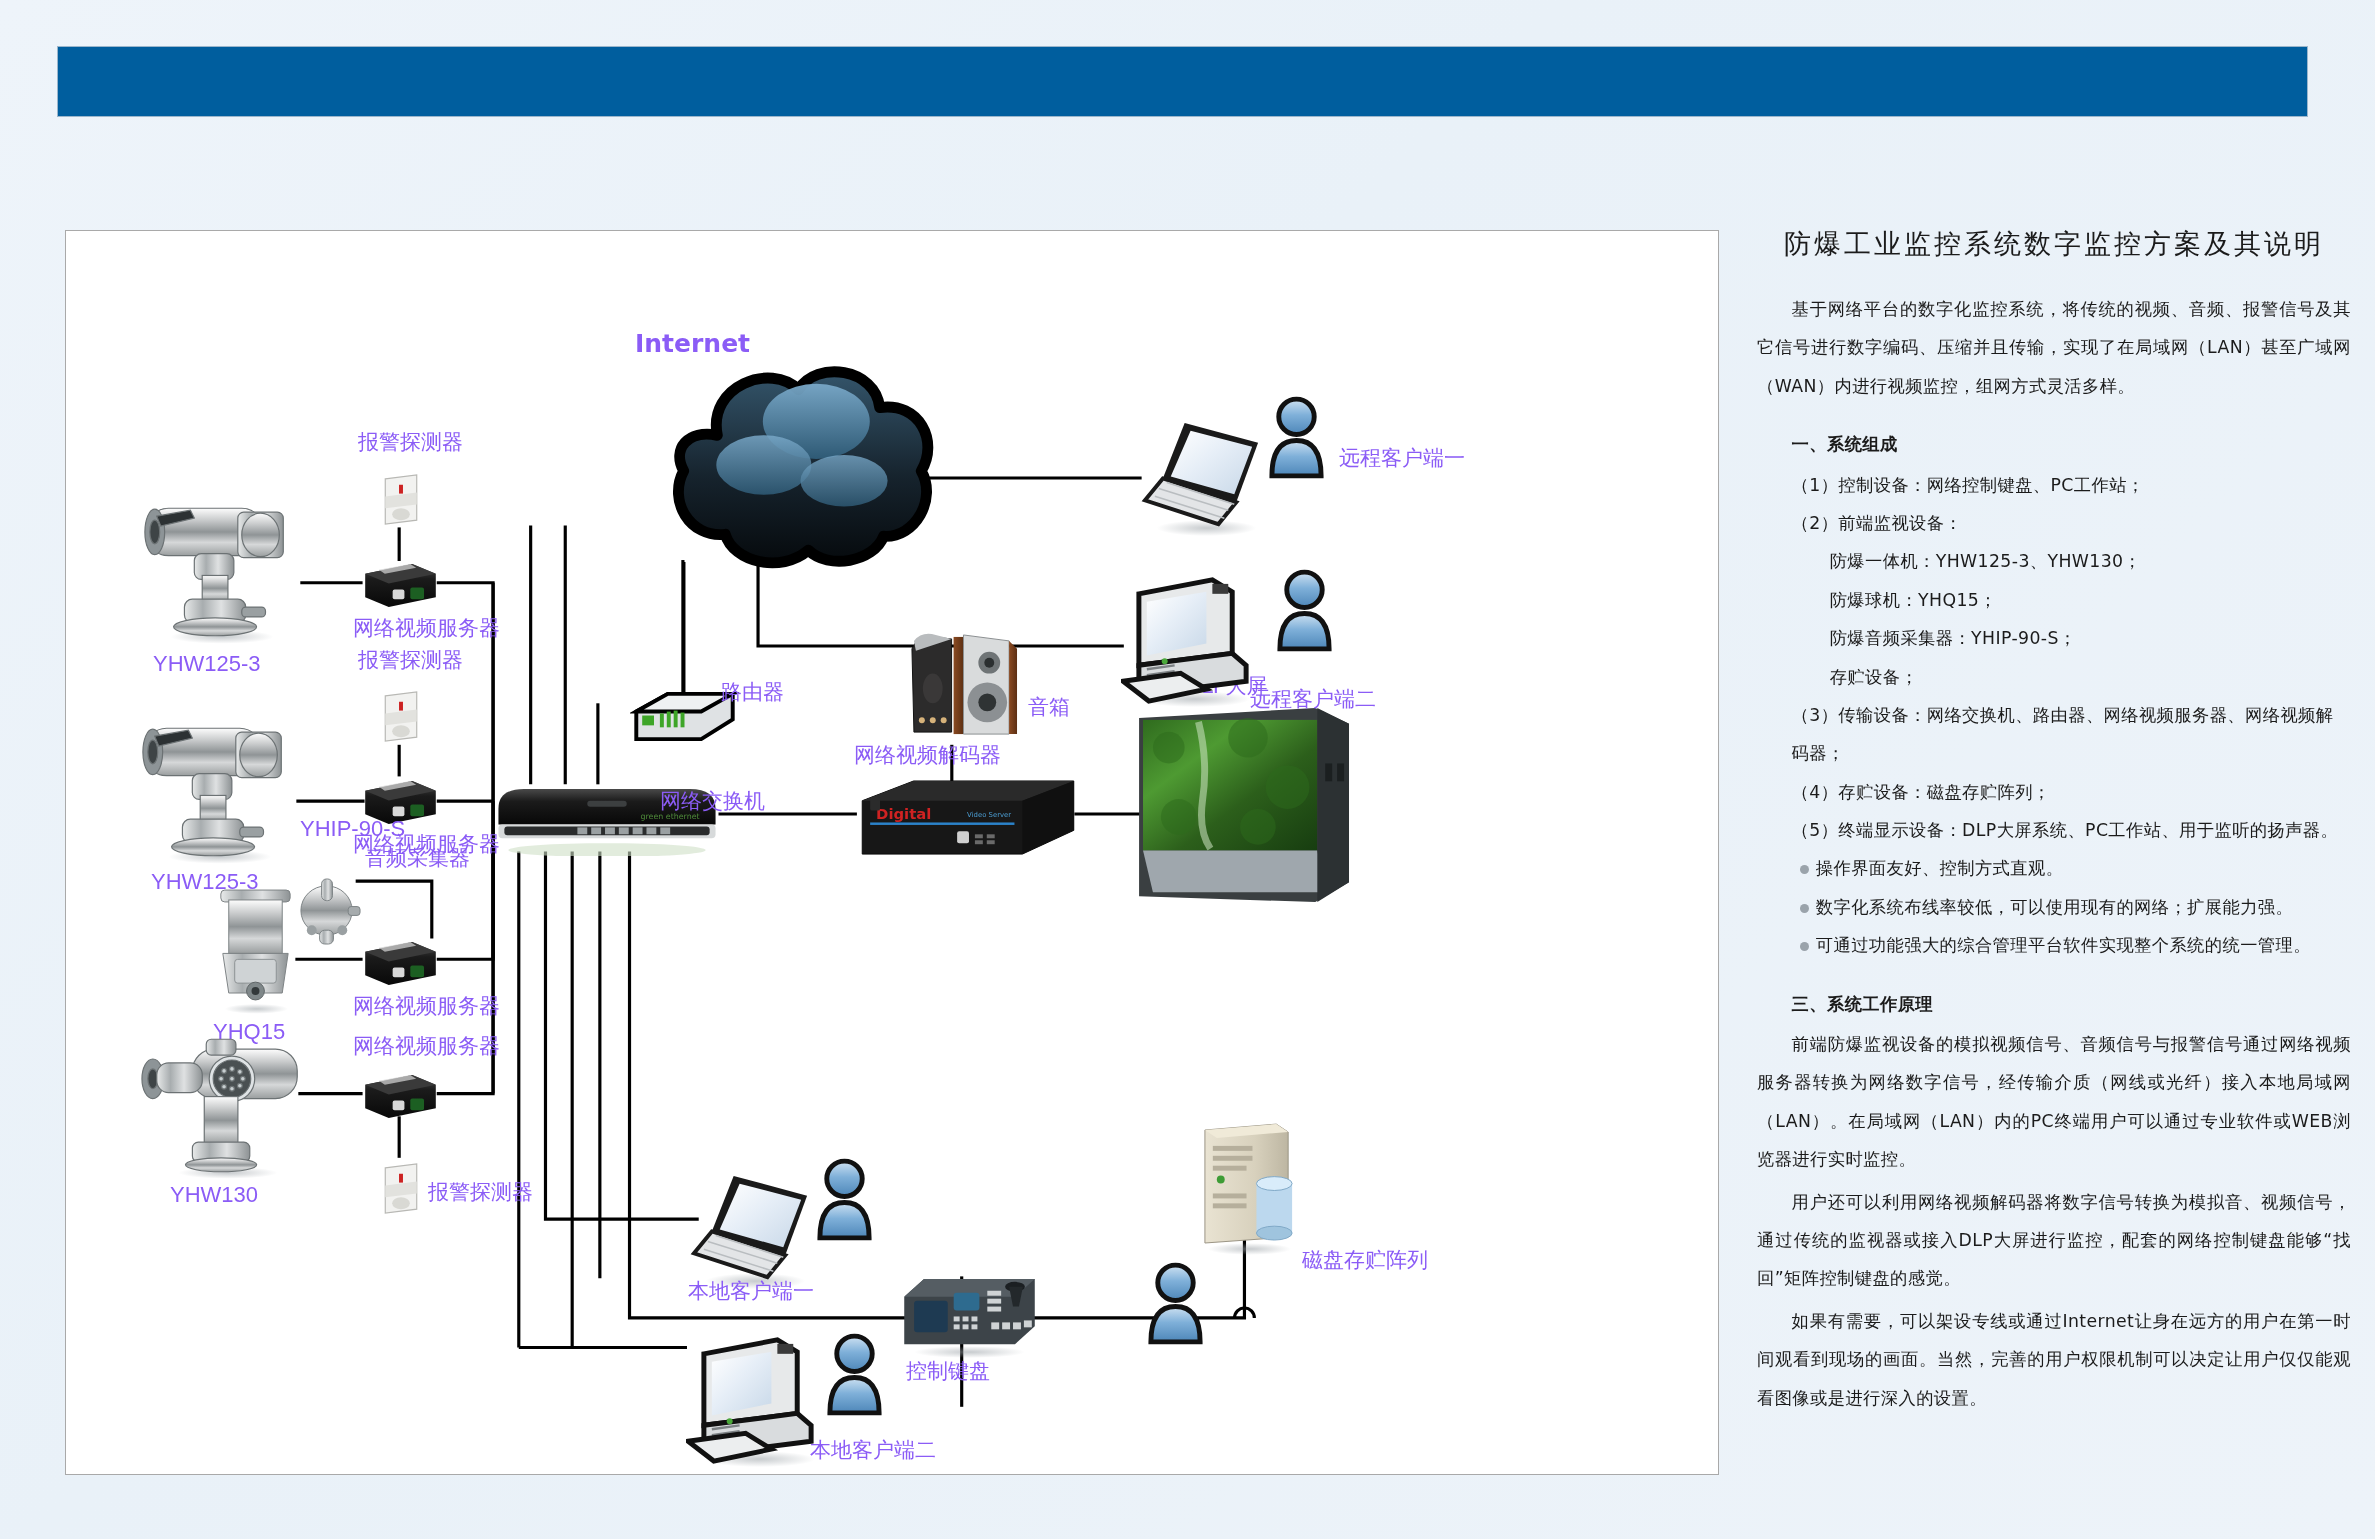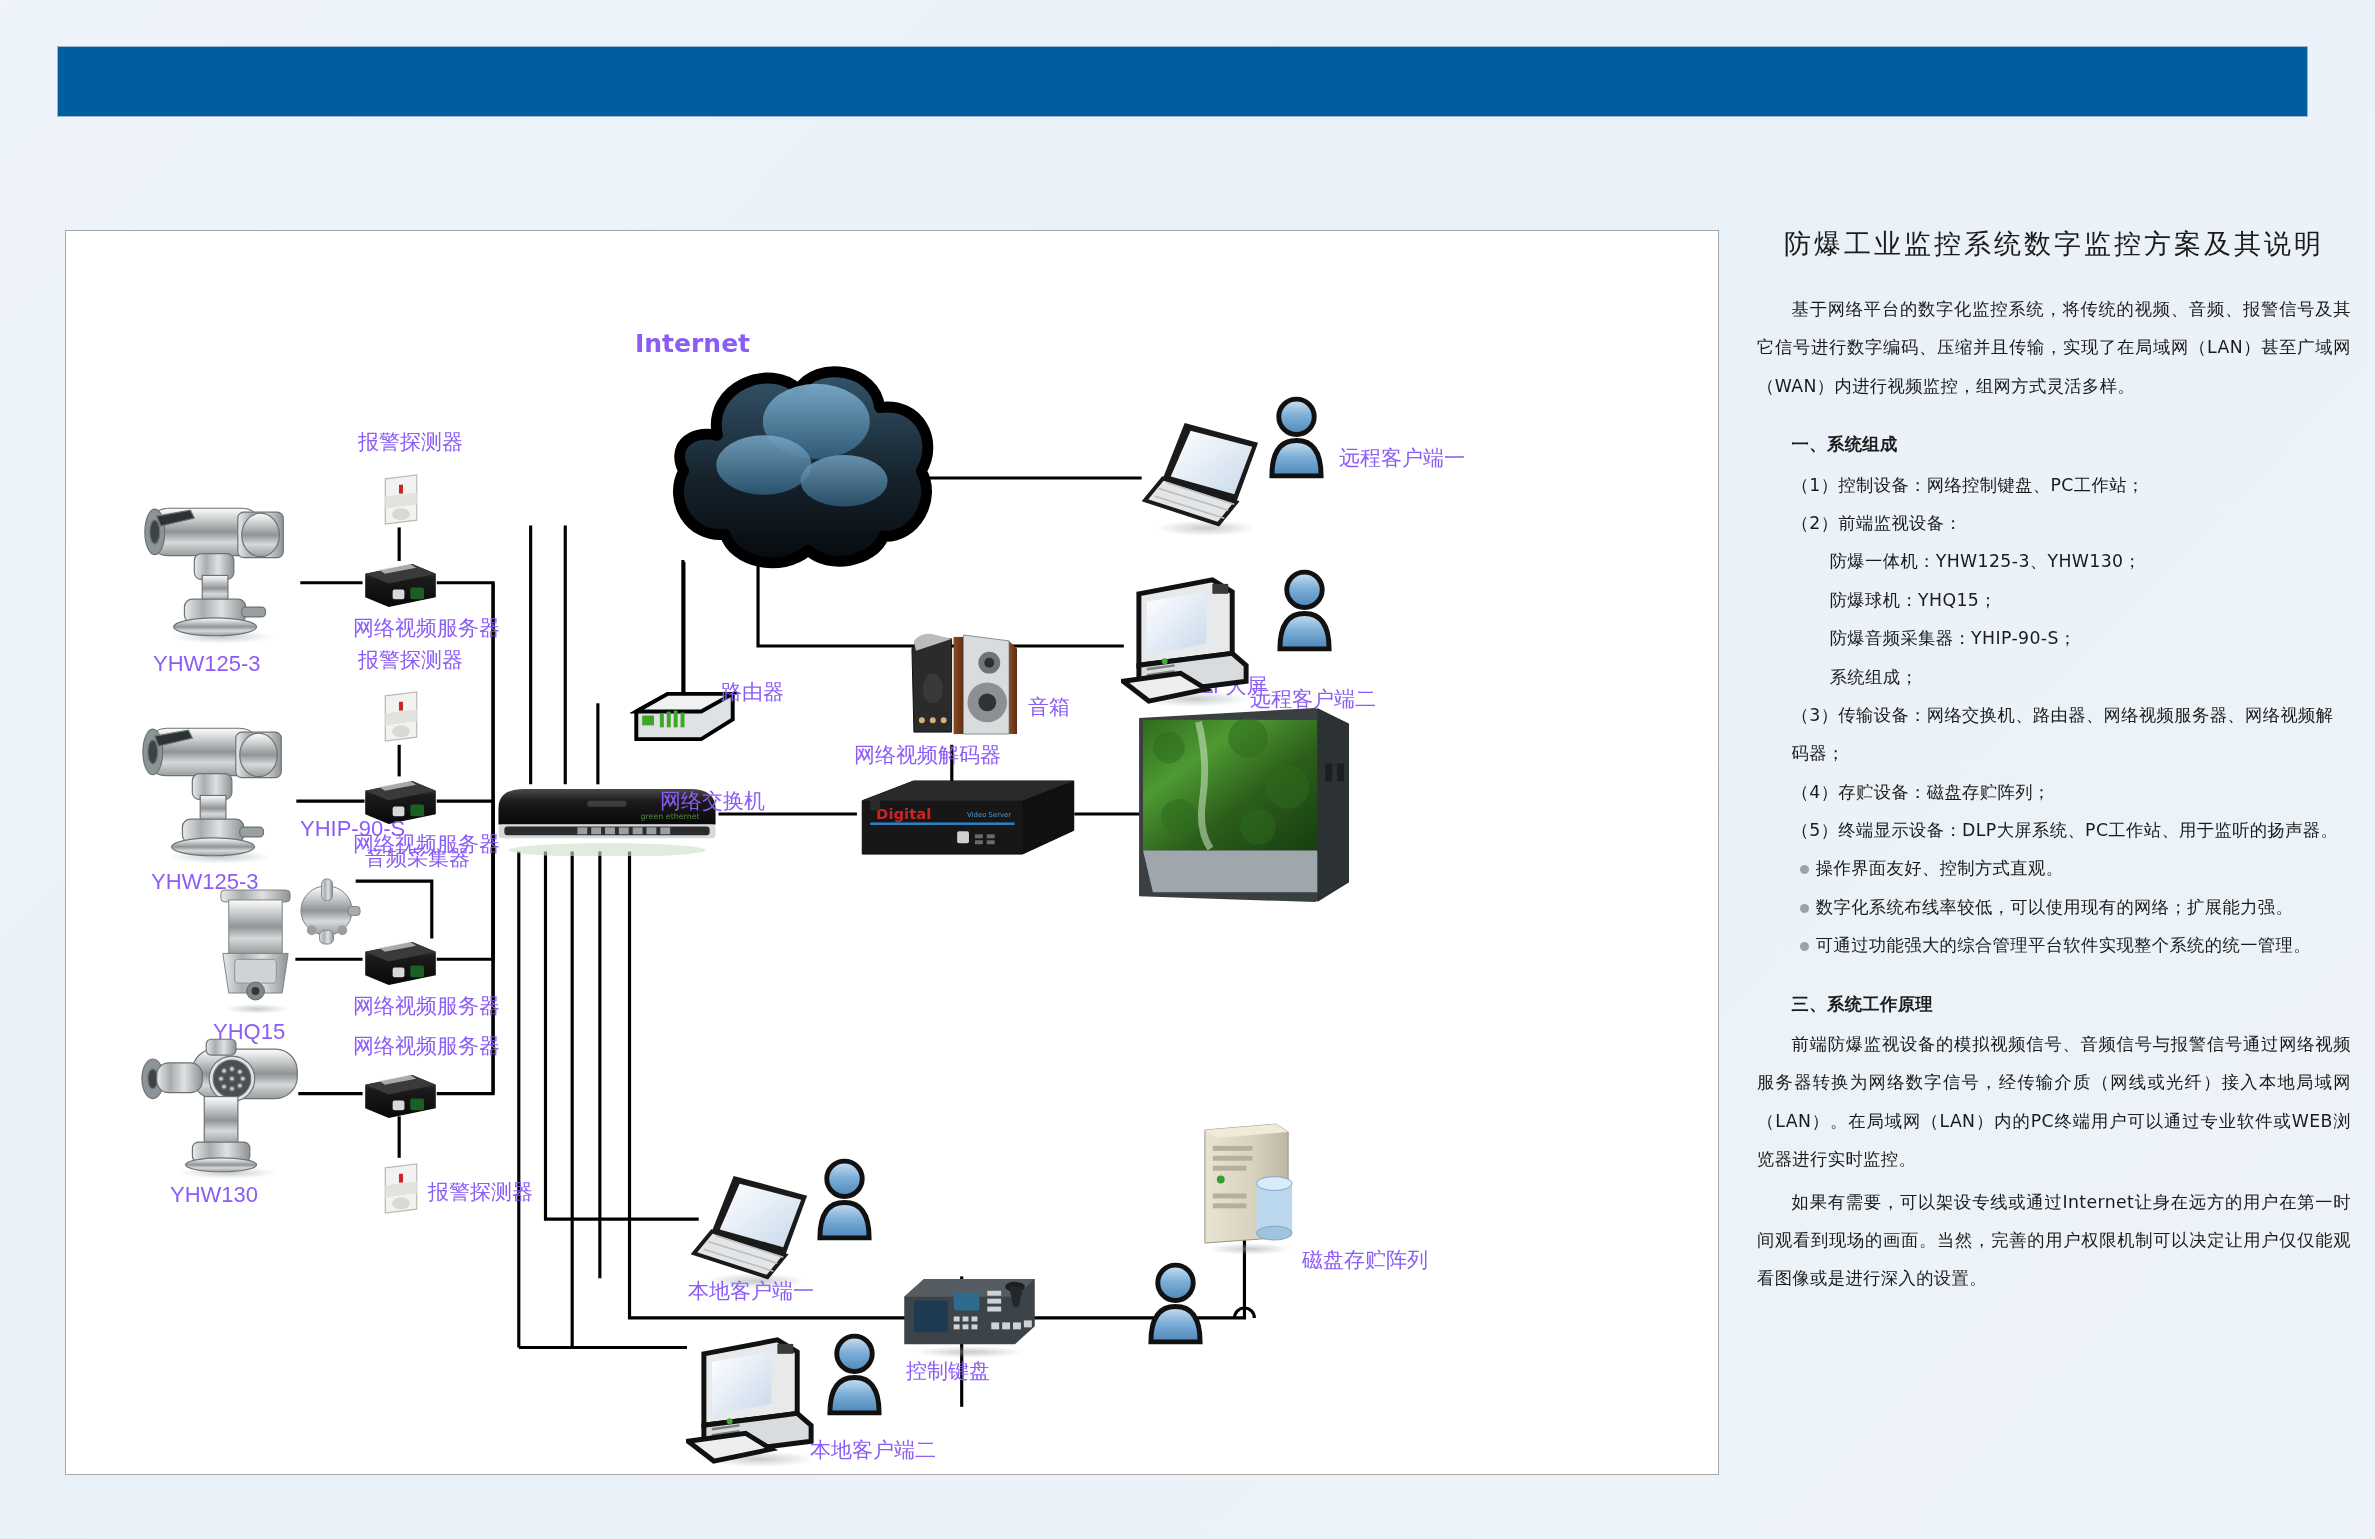--- a/index.html
+++ b/index.html
@@ -691,29 +691,30 @@
     <div id="doc-title">防爆工业监控系统数字监控方案及其说明</div>
 
     <p class="para indent">基于网络平台的数字化监控系统，将传统的视频、音频、报警信号及其它信号进行数字编码、压缩并且传输，实现了在局域网（LAN）甚至广域网（WAN）内进行视频监控，组网方式灵活多样。</p>
 
     <div class="sec-head">一、系统组成</div>
     <p class="item">（1）控制设备：网络控制键盘、PC工作站；</p>
     <p class="item">（2）前端监视设备：</p>
     <p class="item sub">防爆一体机：YHW125-3、YHW130；</p>
     <p class="item sub">防爆球机：YHQ15；</p>
     <p class="item sub">防爆音频采集器：YHIP-90-S；</p>
-    <p class="item sub">系统组成；</p>
+    <p class="item sub">存贮设备；</p>
     <p class="item">（3）传输设备：网络交换机、路由器、网络视频服务器、网络视频解码器；</p>
     <p class="item">（4）存贮设备：磁盘存贮阵列；</p>
     <p class="item">（5）终端显示设备：DLP大屏系统、PC工作站、用于监听的扬声器。</p>
 
     <p class="bullet">操作界面友好、控制方式直观。</p>
     <p class="bullet">数字化系统布线率较低，可以使用现有的网络；扩展能力强。</p>
     <p class="bullet">可通过功能强大的综合管理平台软件实现整个系统的统一管理。</p>
 
     <div class="sec-head">三、系统工作原理</div>
     <p class="para indent">前端防爆监视设备的模拟视频信号、音频信号与报警信号通过网络视频服务器转换为网络数字信号，经传输介质（网线或光纤）接入本地局域网（LAN）。在局域网（LAN）内的PC终端用户可以通过专业软件或WEB浏览器进行实时监控。</p>
+    <p class="para indent">用户还可以利用网络视频解码器将数字信号转换为模拟音、视频信号，通过传统的监视器或接入DLP大屏进行监控，配套的网络控制键盘能够“找回”矩阵控制键盘的感觉。</p>
     <p class="para indent">如果有需要，可以架设专线或通过Internet让身在远方的用户在第一时间观看到现场的画面。当然，完善的用户权限机制可以决定让用户仅仅能观看图像或是进行深入的设置。</p>
 
   </div>
 
 </div>
 
 
 </body></html>

